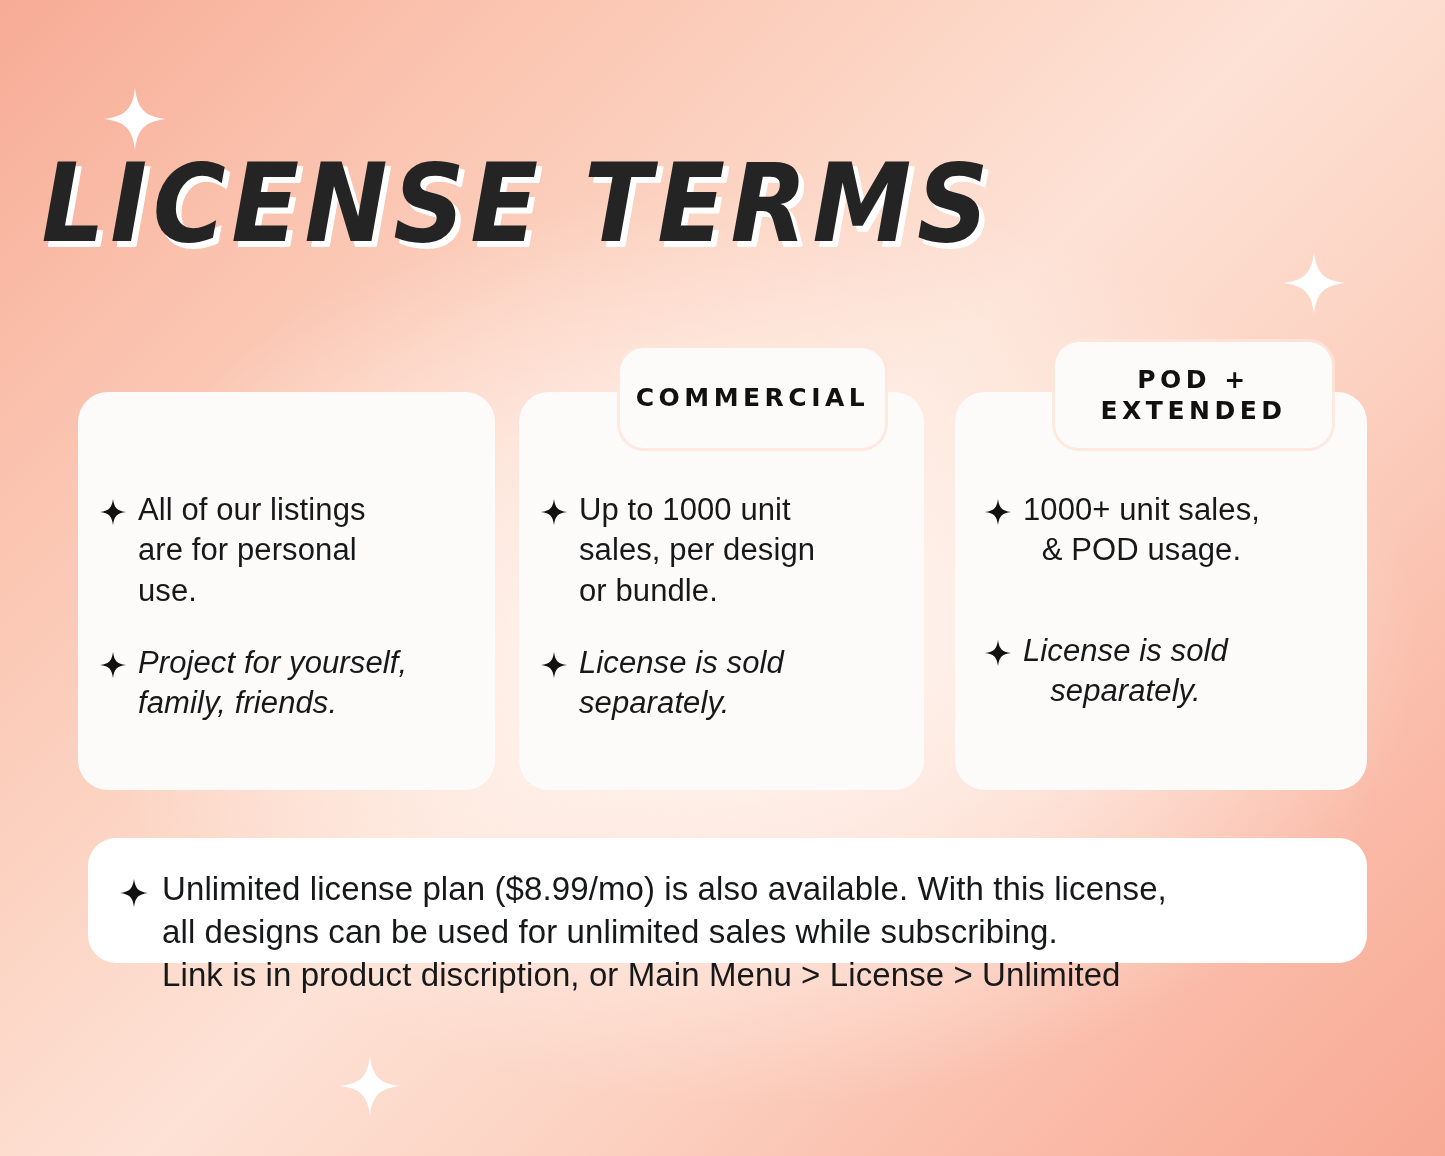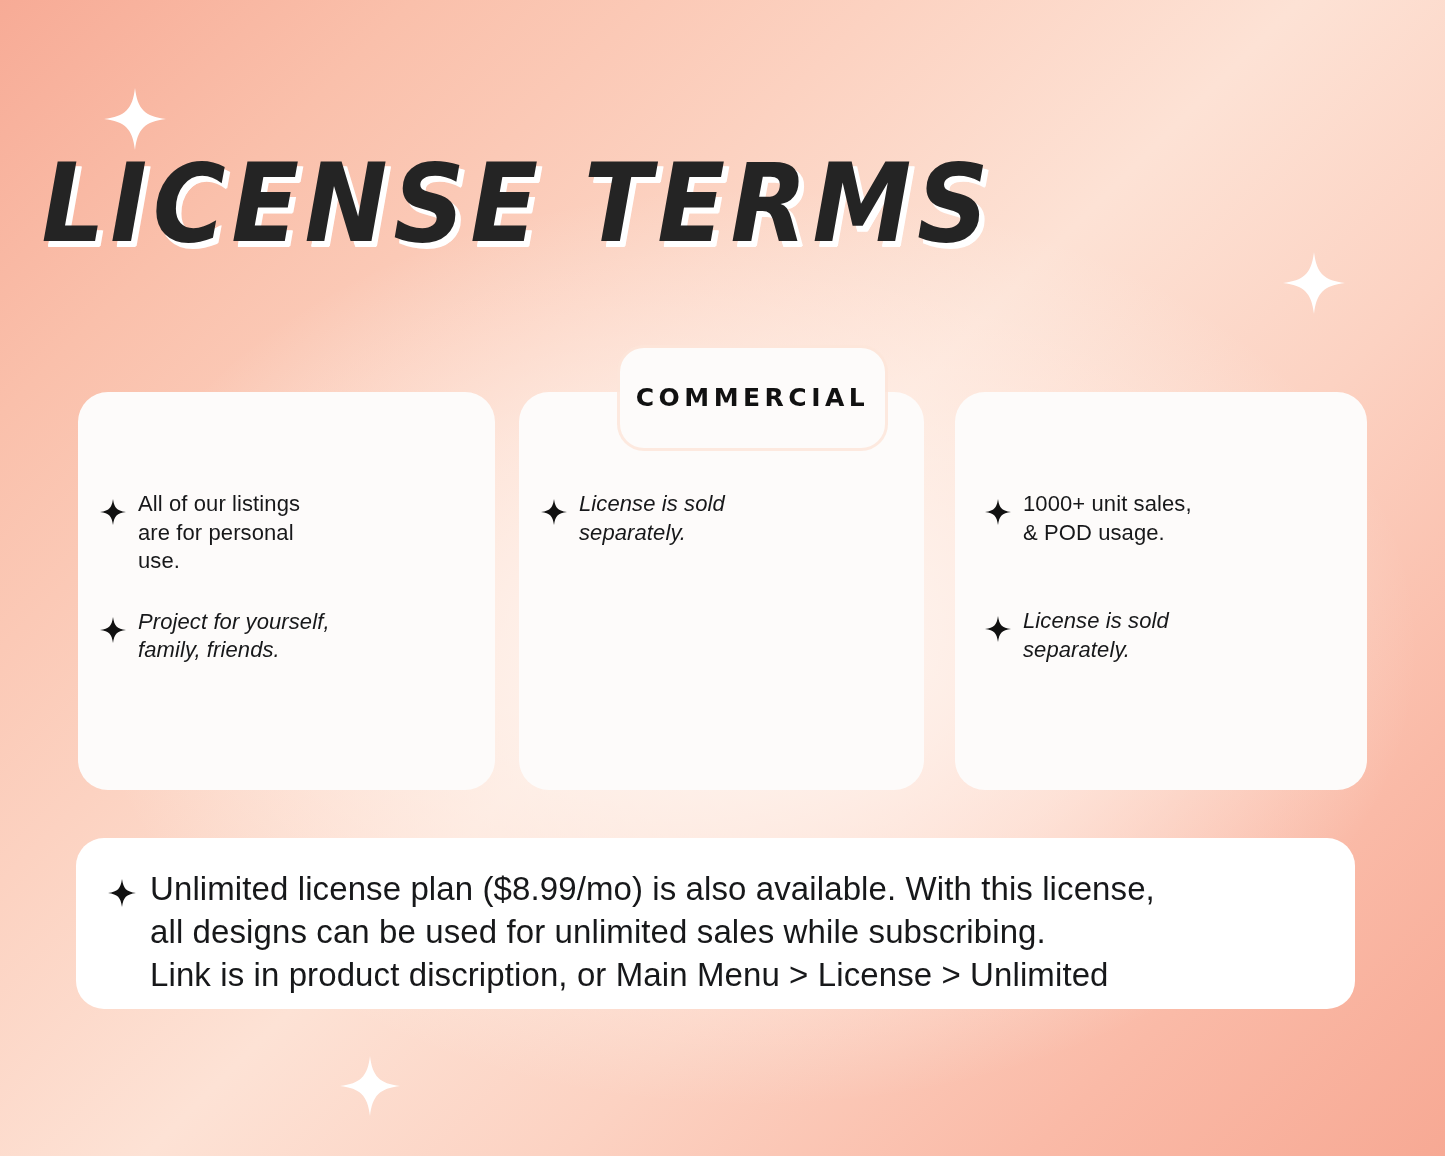--- a/index.html
+++ b/index.html
@@ -89,21 +89,21 @@
   .card-list {
     position:absolute;
     left:0; right:0; top:96px;
     padding:0 20px 0 22px;
     list-style:none;
   }
   .card-list li {
     display:flex;
     align-items:flex-start;
     margin-bottom:28px;
-    font-size:22px;
+    font-size:31px;
     line-height:1.30;
     color:#17181a;
     letter-spacing:0.1px;
   }
   .card-list li:last-child { margin-bottom:0;font-style:italic; }
   .bullet {
     flex:0 0 auto;
     width:26px; height:26px;
     margin-right:12px;
     margin-top:9px;
@@ -120,28 +120,28 @@
   
   #card-commercial    { left:441px; width:405px; }
   #card-commercial .card-badge { left:101px; width:265px; }
   #card-commercial .card-list  { top:98px; }
   #card-commercial .card-list li { margin-bottom:32px; }
 
   
   #card-pod           { left:877px; width:412px; }
   #card-pod .card-badge { left:100px; width:277px; top:-6px; height:106px; }
   #card-pod .card-list  { top:98px; }
-  #card-pod .card-list li { margin-bottom:60px; }
+  #card-pod .card-list li { margin-bottom:60px;text-align:center; }
   #card-pod .card-list { padding-left:30px; }
 
   
   #banner {
     position:absolute;
-    left:76px; top:838px;
-    width:1279px; height:171px;
+    left:88px; top:838px;
+    width:1279px; height:125px;
     background:#ffffff;
     border-radius:28px;
     z-index:1;
   }
   #banner-row {
     position:absolute;
     left:32px; top:30px; right:28px;
     display:flex; align-items:flex-start;
   }
   #banner .bullet { width:28px; height:28px; margin-top:11px; margin-right:14px; }
@@ -208,20 +208,30 @@
 
     <div class="card" id="card-commercial">
       <div class="card-body">
         <ul class="card-list">
           <li>
             <span class="bullet">
               <svg viewBox="0 0 100 100">
                   <path d="M50 0 C55 35 65 45 100 50 C65 55 55 65 50 100 C45 65 35 55 0 50 C35 45 45 35 50 0 Z" fill="#111111"></path>
                 </svg>
             </span>
+            <span class="li-text">Up to 1000 unit
+sales, per design
+or bundle.</span>
+          </li>
+          <li>
+            <span class="bullet">
+              <svg viewBox="0 0 100 100">
+                  <path d="M50 0 C55 35 65 45 100 50 C65 55 55 65 50 100 C45 65 35 55 0 50 C35 45 45 35 50 0 Z" fill="#111111"></path>
+                </svg>
+            </span>
             <span class="li-text">License is sold
 separately.</span>
           </li>
         </ul>
       </div>
       <div class="card-badge">
         <span class="card-badge-label">COMMERCIAL</span>
       </div>
     </div>
 
@@ -240,20 +250,24 @@
           <li>
             <span class="bullet">
               <svg viewBox="0 0 100 100">
                   <path d="M50 0 C55 35 65 45 100 50 C65 55 55 65 50 100 C45 65 35 55 0 50 C35 45 45 35 50 0 Z" fill="#111111"></path>
                 </svg>
             </span>
             <span class="li-text">License is sold
 separately.</span>
           </li>
         </ul>
+      </div>
+      <div class="card-badge">
+        <span class="card-badge-label">POD +
+EXTENDED</span>
       </div>
     </div>
 
   </div>
 
   <div id="banner">
     <div id="banner-row">
       <span class="bullet">
         <svg viewBox="0 0 100 100">
             <path d="M50 0 C55 35 65 45 100 50 C65 55 55 65 50 100 C45 65 35 55 0 50 C35 45 45 35 50 0 Z" fill="#111111"></path>

